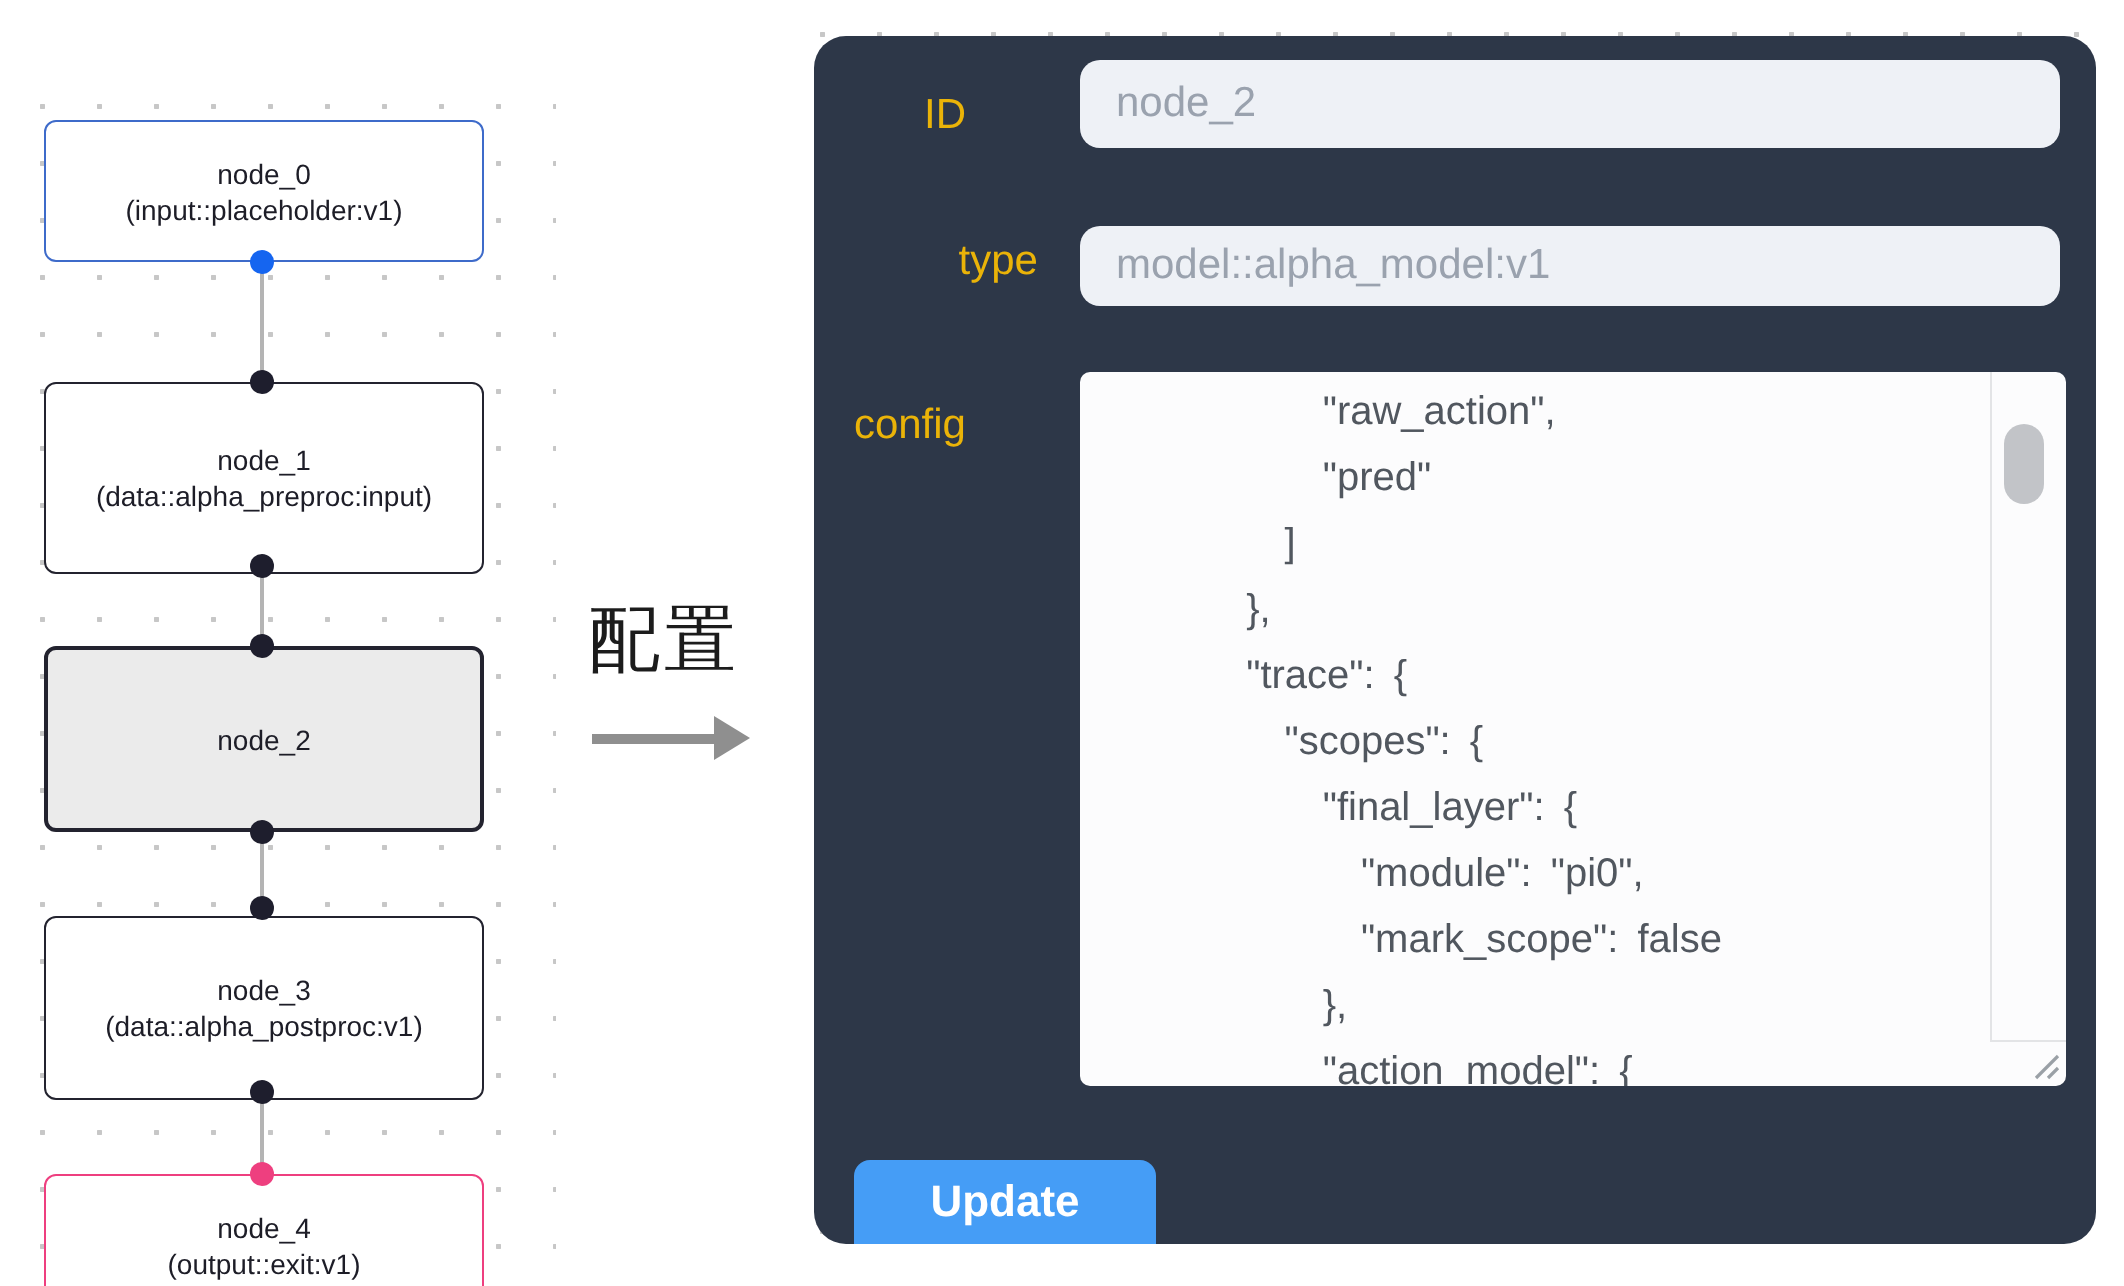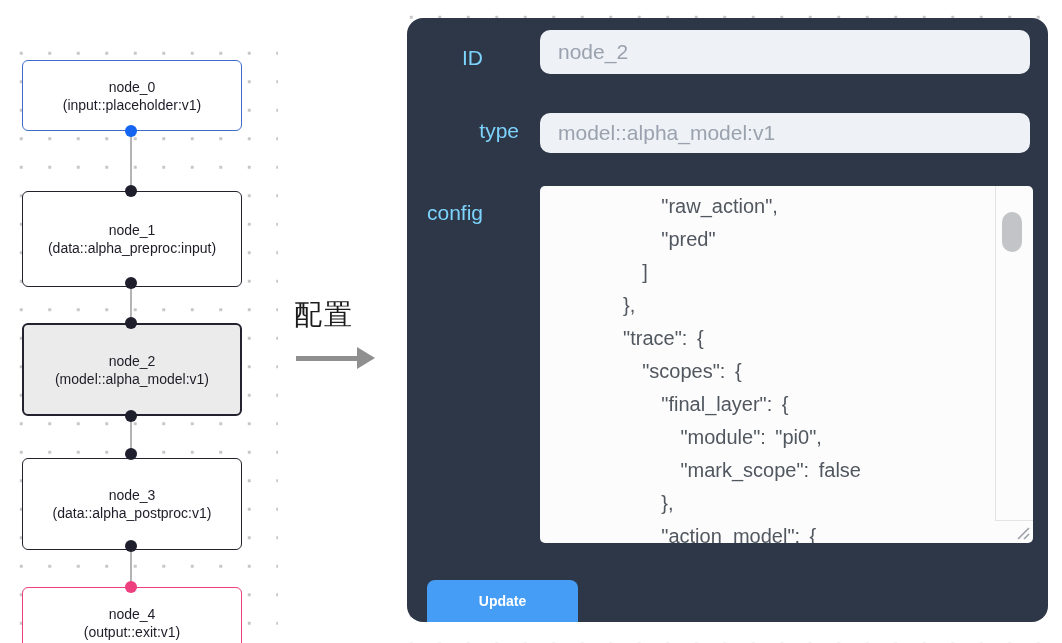--- a/index.html
+++ b/index.html
@@ -36,32 +36,32 @@
   .e3 { top:380px; height:38px; }
   .e4 { top:510px; height:41px; }
 
   .port { position:absolute; left:125px; width:12px; height:12px; border-radius:50%;
           background:#1e1e2d; }
   .port--blue { background:#1565f0; }
   .port--pink { background:#ee3f7f; }
 
   
   .annotation { position:absolute; left:294px; top:296px; width:100px; }
-  .annotation-label { font-size:28px; color:#1c1c1c; letter-spacing:2px; }
+  .annotation-label { font-size:36px; color:#1c1c1c; letter-spacing:2px; }
   .arrow { position:relative; margin-top:13px; width:83px; height:22px; }
   .arrow-line { position:absolute; left:2px; top:9px; width:64px; height:5px; background:#8f8f8f; }
   .arrow-head { position:absolute; left:63px; top:0; width:0; height:0;
                 border-top:11px solid transparent; border-bottom:11px solid transparent;
                 border-left:18px solid #8f8f8f; }
 
   
   .panel { position:absolute; left:407px; top:18px; width:641px; height:604px;
            background:#2d3748; border-radius:16px; overflow:hidden; }
   .fld-label { position:absolute; left:0; width:76px; text-align:right;
-               font-size:21px; color:#7dd3fc; }
+               font-size:21px; color:#eab308; }
   .lbl-id { top:28px; }
   .lbl-type { top:101px;margin-left:36px; }
   .lbl-config { top:183px; }
   .fld-input { position:absolute; left:133px; width:490px; border:none; outline:none;
                background:#eef1f6; border-radius:10px; color:#9aa2ae; font-size:21px;
                padding:0 18px; font-family:"Liberation Sans", sans-serif; }
   .in-id { top:12px; height:44px; }
   .in-type { top:95px; height:40px; }
 
   .config-box { position:absolute; left:133px; top:168px; width:493px; height:357px;
@@ -69,21 +69,21 @@
   .config-pre { font-family:"Liberation Sans", sans-serif; white-space:pre;
                 font-size:20px; line-height:33px; color:#51575f;
                 padding:4px 40px 0 64px; word-spacing:4px; }
   .sb-sep  { position:absolute; left:455px; top:0; width:1px; height:334px; background:#e3e4e6; }
   .sb-corner { position:absolute; left:455px; top:334px; width:38px; height:1px; background:#e3e4e6; }
   .sb-thumb { position:absolute; left:462px; top:26px; width:20px; height:40px;
               border-radius:10px; background:#c2c4c8; }
   .resize-handle { position:absolute; right:3px; bottom:3px; width:16px; height:16px; }
 
   .update-btn { position:absolute; left:20px; top:562px; width:151px; height:42px;
-                background:#459df6; color:#ffffff; font-size:14px; font-weight:700;
+                background:#459df6; color:#ffffff; font-size:22px; font-weight:700;
                 border:none; border-radius:8px 8px 0 0; cursor:pointer;
                 font-family:"Liberation Sans", sans-serif; }
 </style>
 </head>
 <body>
 
 <div class="stage">
 
   <div class="canvas dotgrid">
 
@@ -100,21 +100,20 @@
     </div>
     <div class="node n1">
       <div class="node-text">
         <div>node_1</div>
         <div>(data::alpha_preproc:input)</div>
       </div>
     </div>
     <div class="node node--selected n2">
       <div class="node-text">
         <div>node_2</div>
-        <div>(model::alpha_model:v1)</div>
       </div>
     </div>
     <div class="node n3">
       <div class="node-text">
         <div>node_3</div>
         <div>(data::alpha_postproc:v1)</div>
       </div>
     </div>
     <div class="node node--output n4">
       <div class="node-text">

